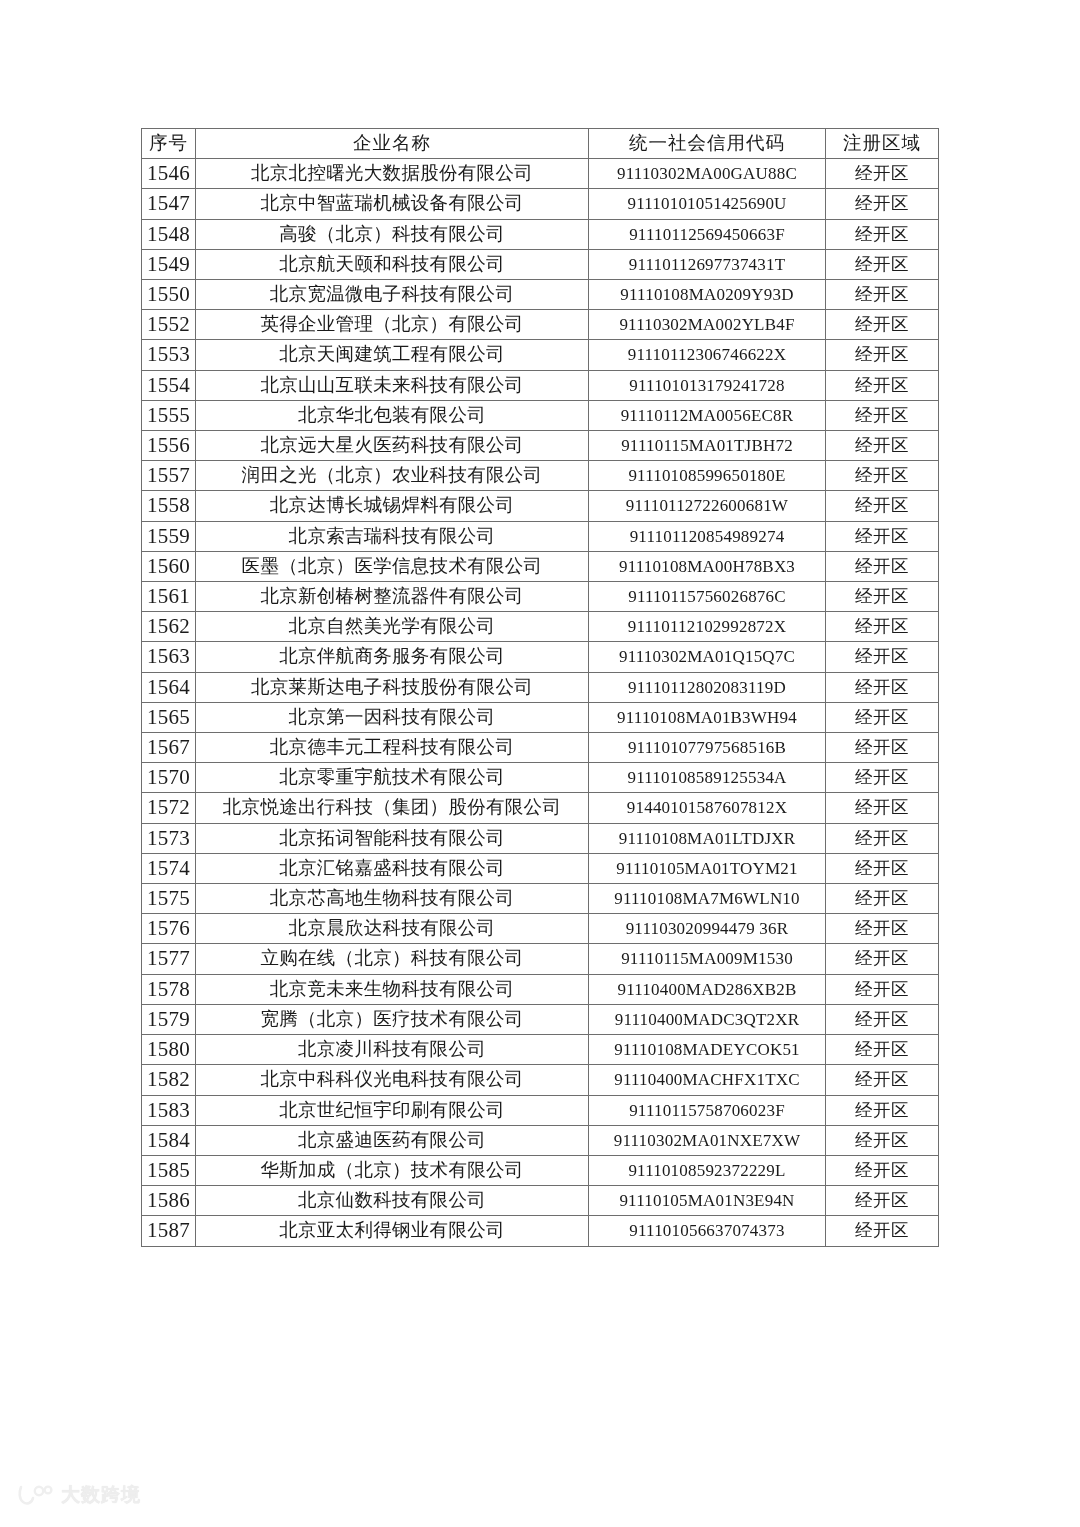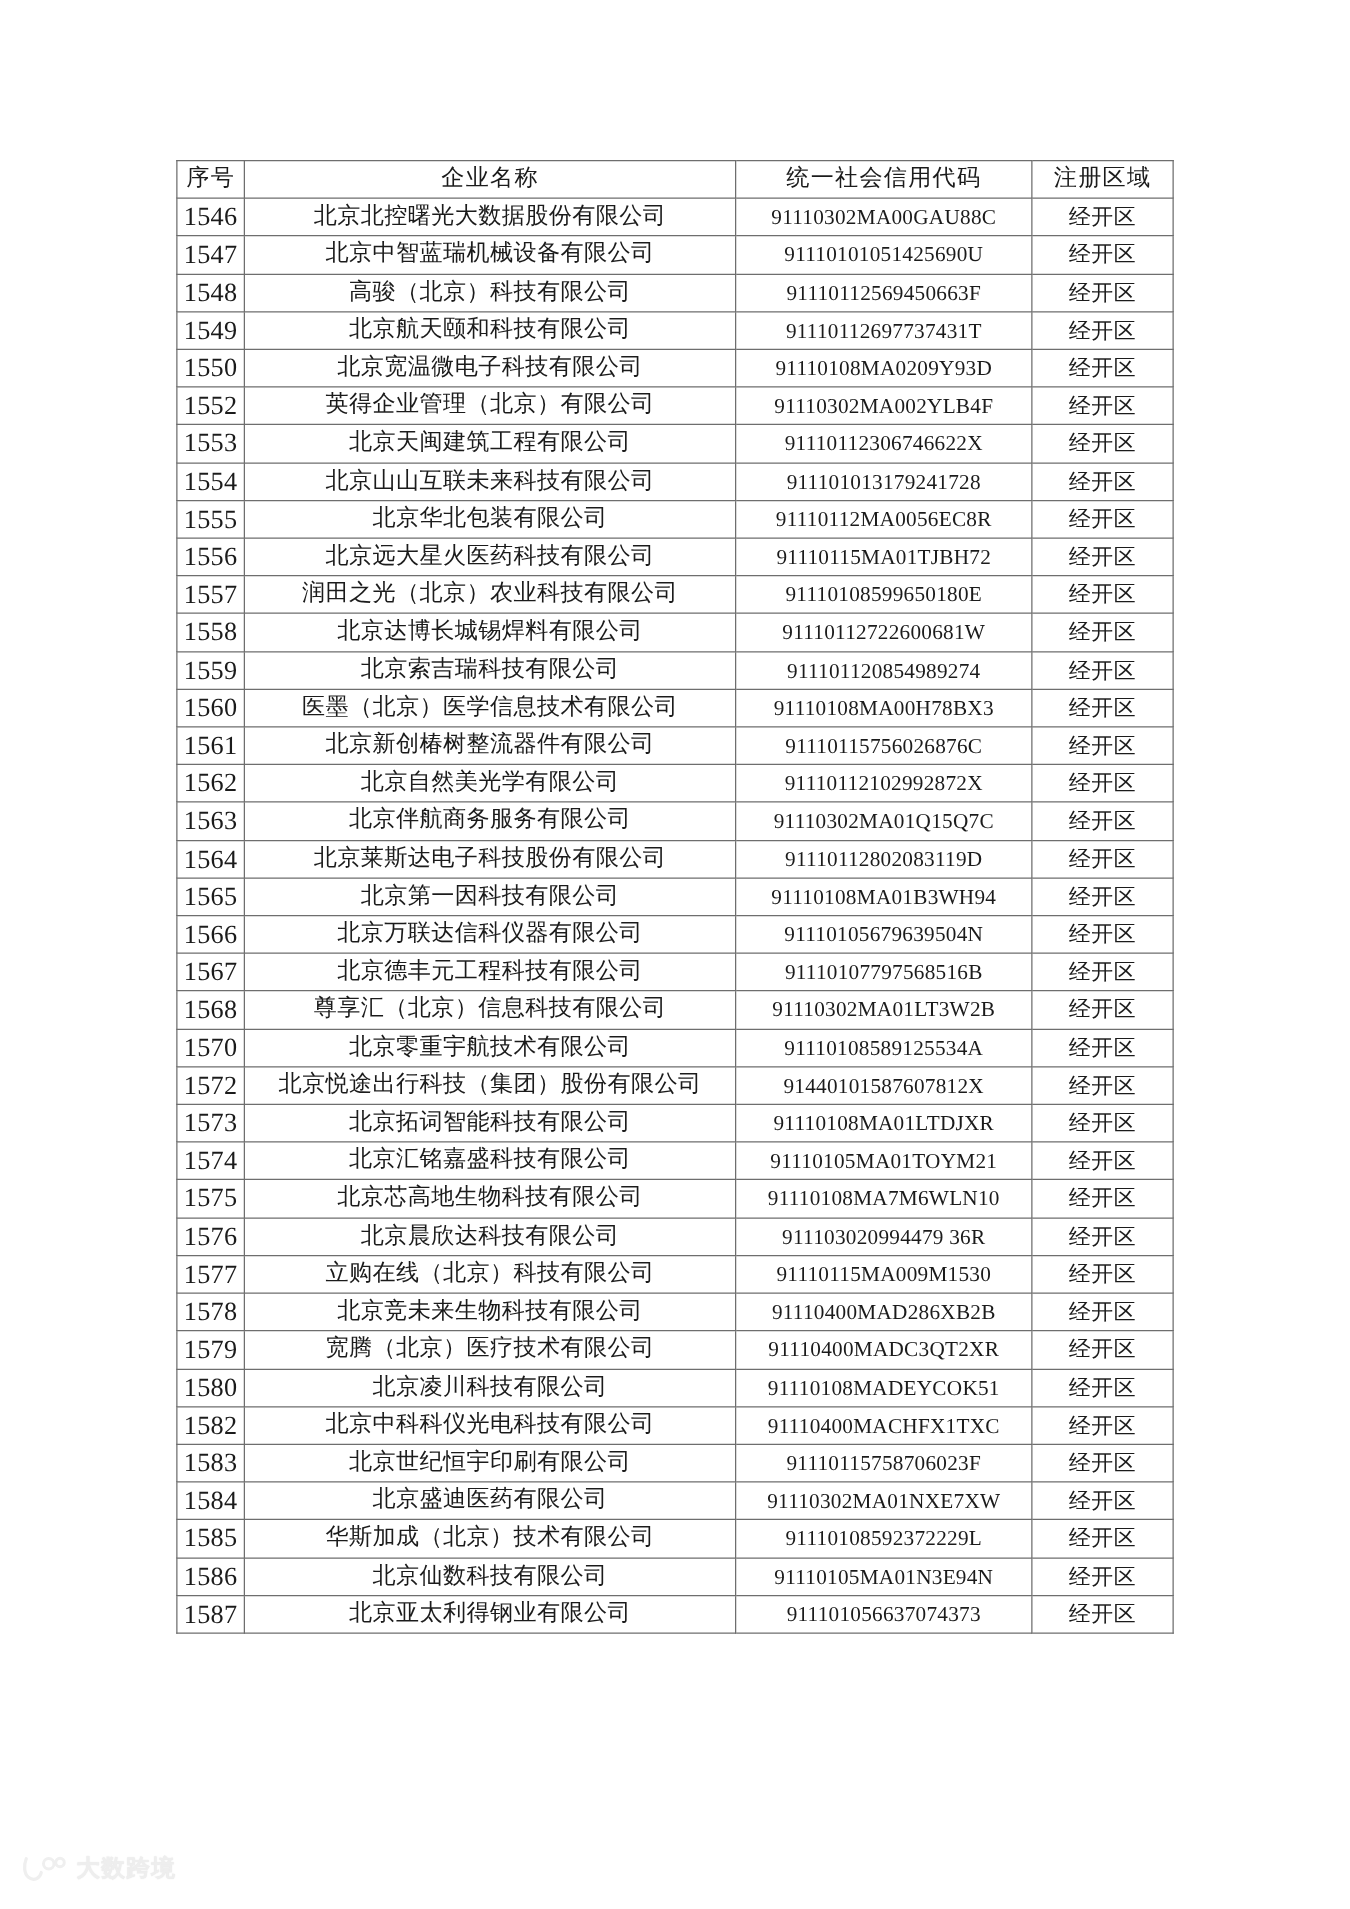--- a/index.html
+++ b/index.html
@@ -212,35 +212,23 @@
             <td class="cell-code">91110112802083119D</td>
             <td class="cell-area">经开区</td>
           </tr>
           <tr>
             <td class="cell-seq">1565</td>
             <td class="cell-name">北京第一因科技有限公司</td>
             <td class="cell-code">91110108MA01B3WH94</td>
             <td class="cell-area">经开区</td>
           </tr>
           <tr>
-            <td class="cell-seq">1566</td>
-            <td class="cell-name">北京万联达信科仪器有限公司</td>
-            <td class="cell-code">91110105679639504N</td>
-            <td class="cell-area">经开区</td>
-          </tr>
-          <tr>
             <td class="cell-seq">1567</td>
             <td class="cell-name">北京德丰元工程科技有限公司</td>
             <td class="cell-code">91110107797568516B</td>
-            <td class="cell-area">经开区</td>
-          </tr>
-          <tr>
-            <td class="cell-seq">1568</td>
-            <td class="cell-name">尊享汇（北京）信息科技有限公司</td>
-            <td class="cell-code">91110302MA01LT3W2B</td>
             <td class="cell-area">经开区</td>
           </tr>
           <tr>
             <td class="cell-seq">1570</td>
             <td class="cell-name">北京零重宇航技术有限公司</td>
             <td class="cell-code">91110108589125534A</td>
             <td class="cell-area">经开区</td>
           </tr>
           <tr>
             <td class="cell-seq">1572</td>

